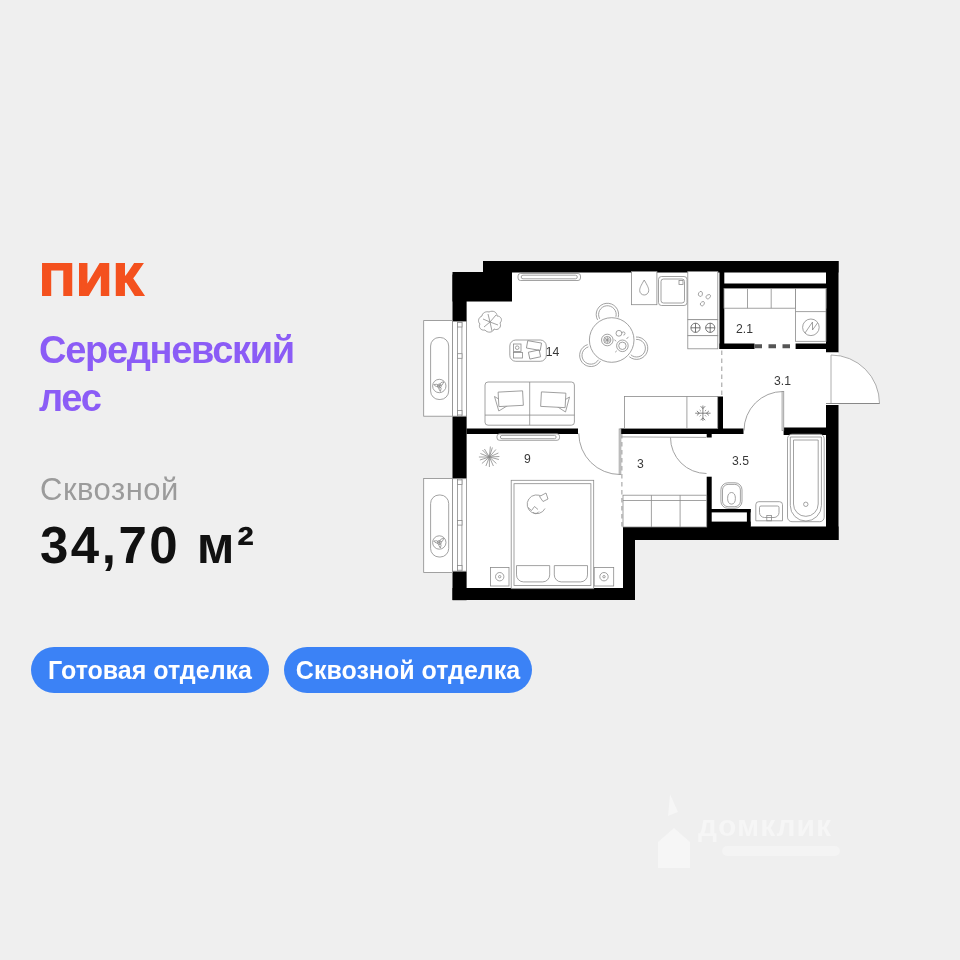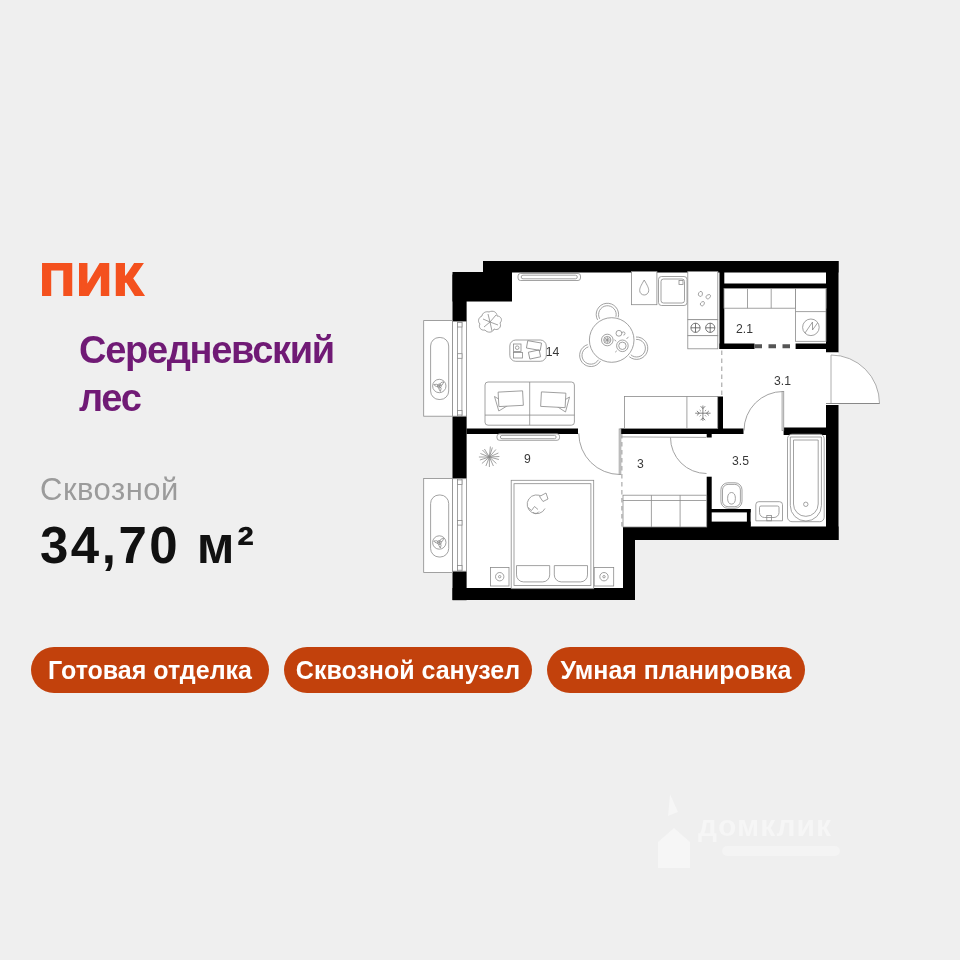--- a/index.html
+++ b/index.html
@@ -1,44 +1,43 @@
 <!DOCTYPE html>
 <html><head>
 <meta charset="utf-8">
 <style>
   html,body{margin:0;padding:0;}
   body{width:960px;height:960px;background:#efefef;position:relative;overflow:hidden;
        font-family:"Liberation Sans", sans-serif;}
   .abs{position:absolute;}
   #logo{left:40px;top:257px;color:#f4511e;font-size:45px;font-weight:bold;letter-spacing:2.5px;line-height:1;transform:scaleX(1.06);transform-origin:0 0;-webkit-text-stroke:2.2px #f4511e;}
-  #title{left:39px;top:326px;color:#701a75;font-size:38px;font-weight:bold;line-height:48px;letter-spacing:-1.3px;margin-left:40px;}
+  #title{left:39px;top:326px;color:#8b5cf6;font-size:38px;font-weight:bold;line-height:48px;letter-spacing:-1.3px;}
   #area-label{left:40px;top:474px;color:#9b9b9b;font-size:31px;font-weight:normal;line-height:1;letter-spacing:0.5px;}
   #area-value{left:40px;top:520px;color:#111;font-size:51px;font-weight:bold;line-height:1;letter-spacing:2.5px;}
   #badges{left:31px;top:647px;display:flex;gap:15px;}
-  .pill{height:46px;border-radius:23px;background:#c2410c;color:#fff;font-size:25px;font-weight:bold;
+  .pill{height:46px;border-radius:23px;background:#3b82f6;color:#fff;font-size:25px;font-weight:bold;
         display:flex;align-items:center;justify-content:center;}
 </style>
 </head>
 <body>
 
 <div class="abs" id="logo">ПИК</div>
 
 <div class="abs" id="title">Середневский<br>лес</div>
 
 <div class="abs" id="area-label">Сквозной</div>
 
 <div class="abs" id="area-value">34,70 м²</div>
 
 <div class="abs" id="badges">
 
   <div class="pill" style="width:238px;">Готовая отделка</div>
 
-  <div class="pill" style="width:248px;">Сквозной санузел</div>
-
-  <div class="pill" style="width:258px;">Умная планировка</div>
+  <div class="pill" style="width:248px;">Сквозной отделка</div>
+
 </div>
 
 <svg class="abs" style="left:630px;top:780px;" width="260" height="110" viewBox="0 0 260 110">
   <g fill="rgba(255,255,255,0.42)">
     <path d="M28,62 l16,-14 l16,14 v26 h-32 z M40,14 l8,18 l-10,4 z"></path>
     <text x="68" y="56" font-family="Liberation Sans, sans-serif" font-size="30" font-weight="bold" letter-spacing="1">домклик</text>
     <rect x="92" y="66" width="118" height="10" rx="5" fill="rgba(255,255,255,0.3)"></rect>
   </g>
 </svg>
 

